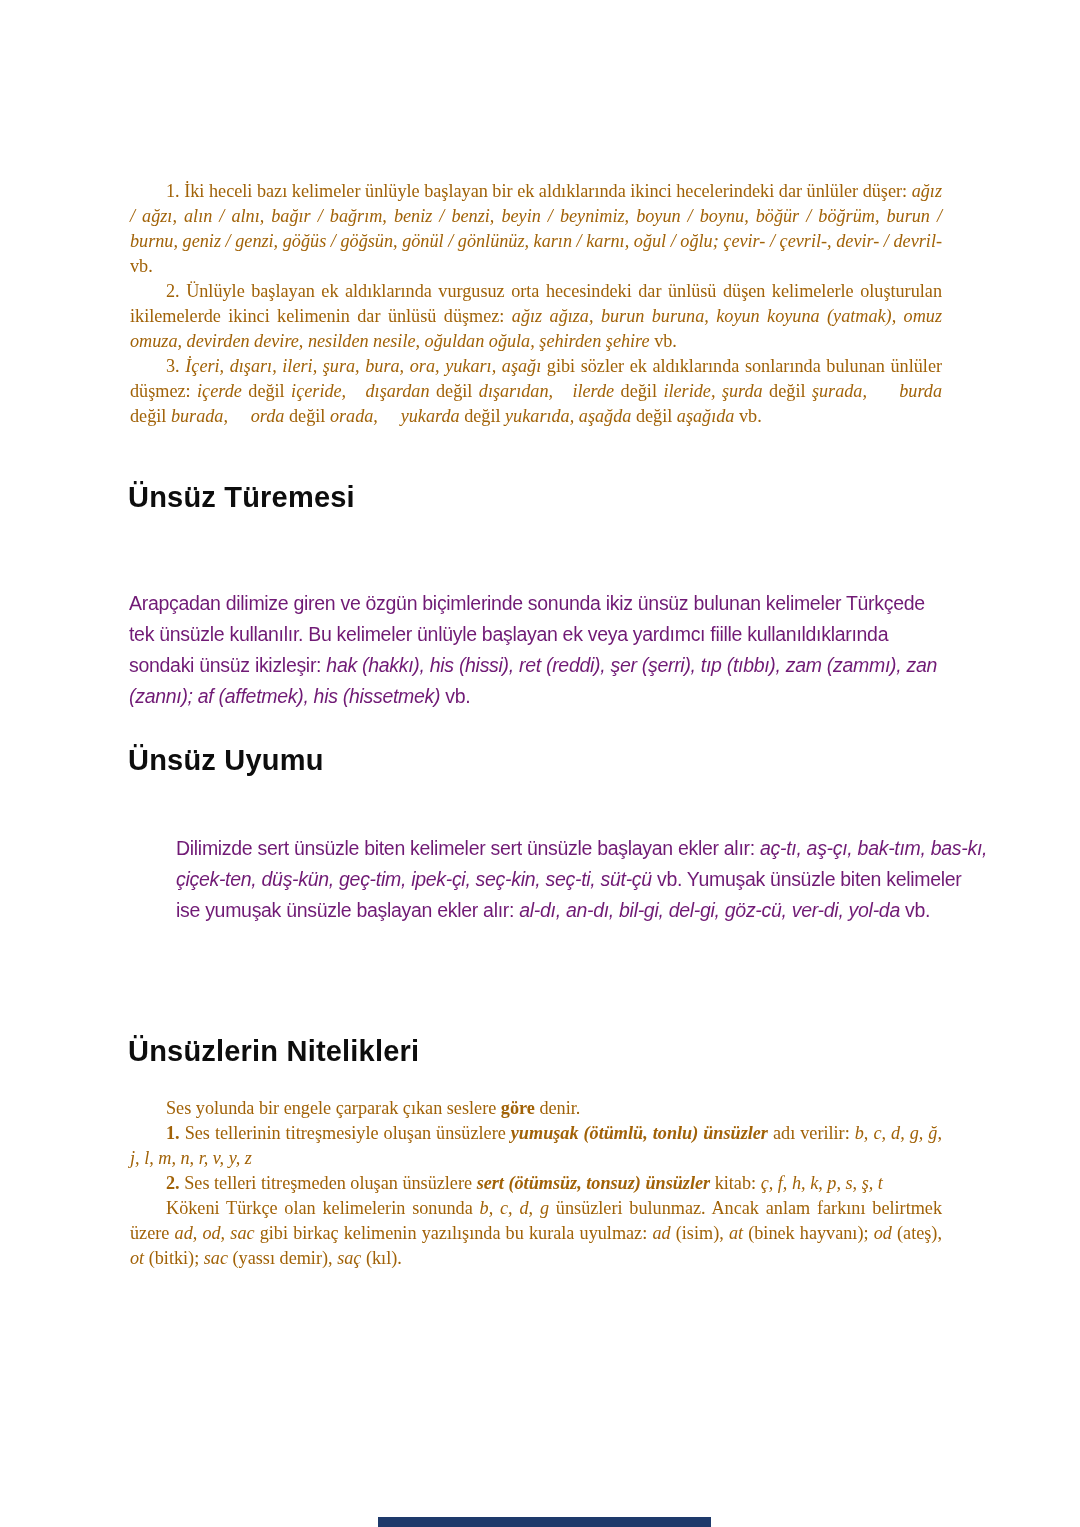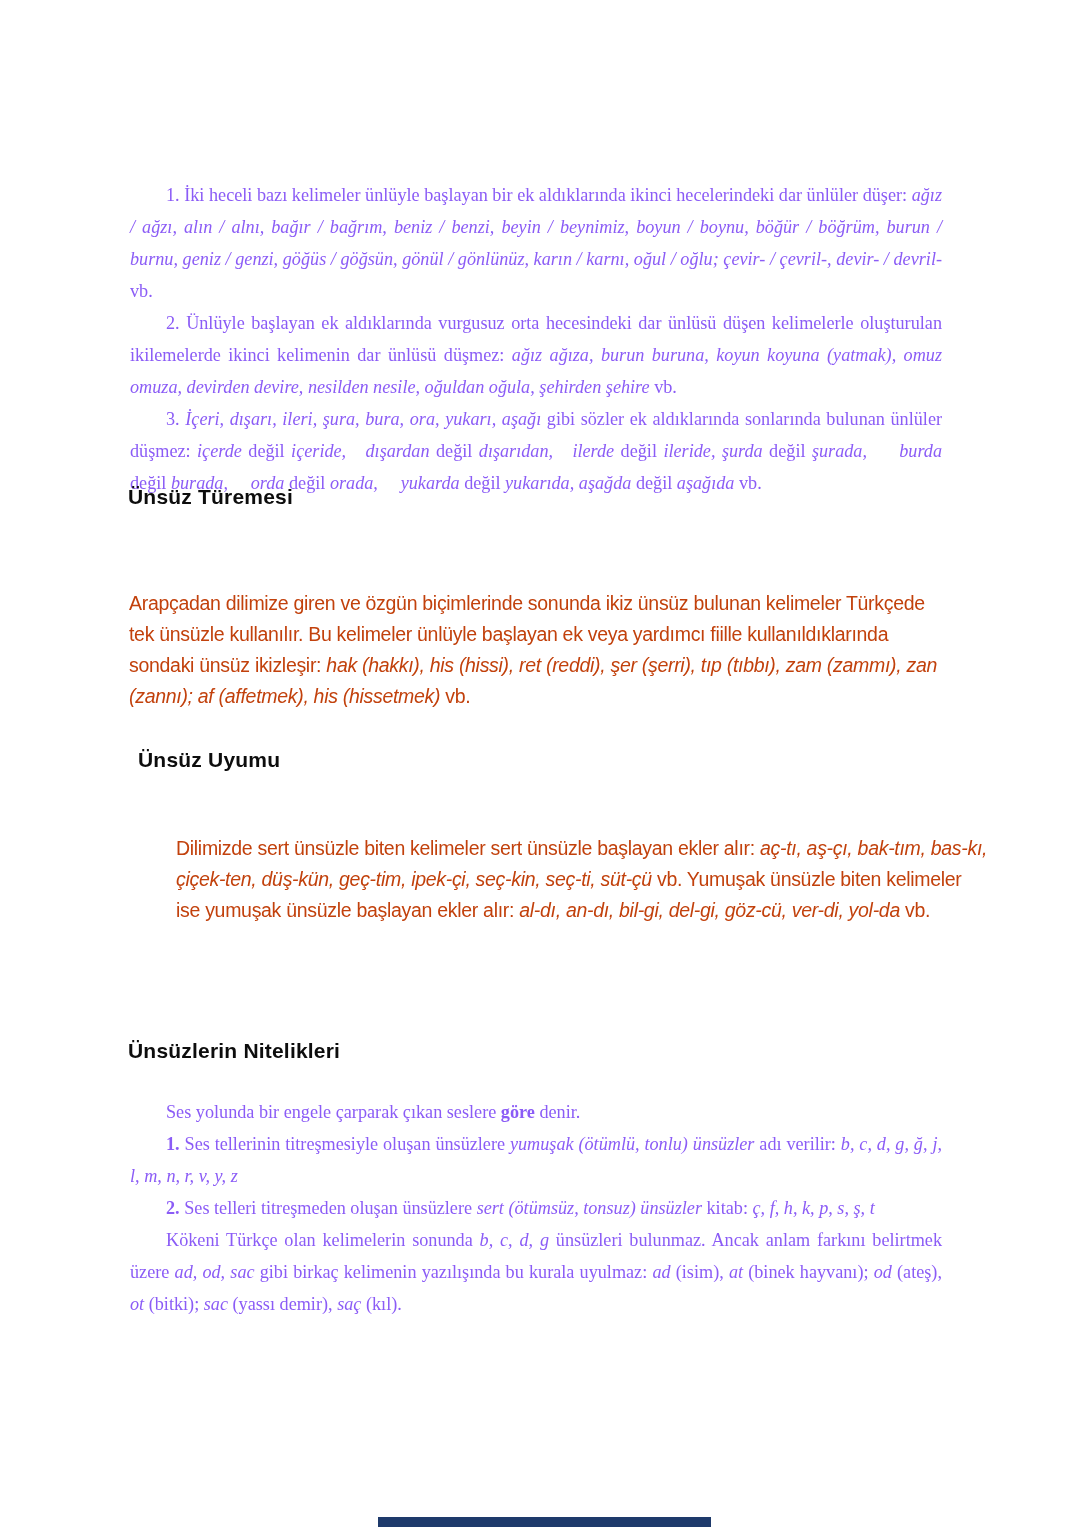--- a/index.html
+++ b/index.html
@@ -7,54 +7,54 @@
     width: 1080px;
     height: 1527px;
     background: #ffffff;
     position: relative;
     overflow: hidden;
   }
   .serif-block {
     position: absolute;
     font-family: "Liberation Serif", "DejaVu Serif", serif;
     font-size: 18.2px;
-    line-height: 32px;
-    color: #8b5cf6;
+    line-height: 25px;
+    color: #a16207;
     text-align: justify;
     width: 812px;
   }
   .serif-block p {
     margin: 0;
     text-indent: 36px;
   }
   .section-heading {
     position: absolute;
     margin: 0;
     font-family: "Liberation Sans", "DejaVu Sans", sans-serif;
     font-weight: 700;
-    font-size: 21px;
+    font-size: 29px;
     line-height: 32px;
     color: #0d0d0d;
     letter-spacing: 0.2px;
     white-space: nowrap;
   }
   .sans-block {
     position: absolute;
     font-family: "Liberation Sans", "DejaVu Sans", sans-serif;
     font-size: 19.5px;
     line-height: 31px;
-    color: #c2410c;
+    color: #701a75;
     letter-spacing: -0.3px;
     width: 812px;
     text-align: left;
   }
   .sans-block p { margin: 0; }
   .i  { font-style: italic; }
   .b  { font-weight: 700; }
-  .bi { font-weight: 400; font-style: italic; }
+  .bi { font-weight: 700; font-style: italic; }
   #bottom-bar {
     position: absolute;
     left: 378px;
     top: 1517px;
     width: 333px;
     height: 10px;
   }
 </style>
 </head>
 <body style="background: rgb(255, 255, 255);">
@@ -64,21 +64,21 @@
   <p><span>2. Ünlüyle başlayan ek aldıklarında vurgusuz orta hecesindeki dar ünlüsü düşen kelimelerle oluşturulan ikilemelerde ikinci kelimenin dar ünlüsü düşmez: </span><span class="i">ağız ağıza, burun buruna, koyun koyuna (yatmak), omuz omuza, devirden devire, nesilden nesile, oğuldan oğula, şehirden şehire</span><span> vb.</span></p>
   <p><span>3. </span><span class="i">İçeri, dışarı, ileri, şura, bura, ora, yukarı, aşağı</span><span> gibi sözler ek aldıklarında sonlarında bulunan ünlüler düşmez: </span><span class="i">içerde</span><span> değil </span><span class="i">içeride,</span><span>&nbsp;&nbsp; </span><span class="i">dışardan</span><span> değil </span><span class="i">dışarıdan,</span><span>&nbsp;&nbsp; </span><span class="i">ilerde</span><span> değil </span><span class="i">ileride,</span><span> </span><span class="i">şurda</span><span> değil </span><span class="i">şurada,</span><span>&nbsp;&nbsp;&nbsp;&nbsp; </span><span class="i">burda</span><span> değil </span><span class="i">burada,</span><span>&nbsp;&nbsp;&nbsp;&nbsp; </span><span class="i">orda</span><span> değil </span><span class="i">orada,</span><span>&nbsp;&nbsp;&nbsp;&nbsp; </span><span class="i">yukarda</span><span> değil </span><span class="i">yukarıda,</span><span> </span><span class="i">aşağda</span><span> değil </span><span class="i">aşağıda</span><span> vb.</span></p>
 </div>
 
 <h2 class="section-heading" style="left:128px; top:481px;">Ünsüz Türemesi</h2>
 
 <div class="sans-block" style="left:129px; top:588px;">
   <p><span>Arapçadan dilimize giren ve özgün biçimlerinde sonunda ikiz ünsüz bulunan kelimeler Türkçede tek ünsüzle kullanılır. Bu kelimeler ünlüyle başlayan ek veya yardımcı fiille kullanıldıklarında sondaki ünsüz ikizleşir: </span><span class="i">hak (hakkı), his (hissi), ret (reddi), şer (şerri), tıp (tıbbı), zam (zammı), zan (zannı); af (affetmek), his (hissetmek)</span><span> vb.</span></p>
 </div>
 
-<h2 class="section-heading" style="left:138px; top:744px;text-align:center;">Ünsüz Uyumu</h2>
+<h2 class="section-heading" style="left:128px; top:744px;text-align:center;">Ünsüz Uyumu</h2>
 
 <div class="sans-block" style="left:129px; top:833px;margin-left:47px;">
   <p><span>Dilimizde sert ünsüzle biten kelimeler sert ünsüzle başlayan ekler alır: </span><span class="i">aç-tı, aş-çı, bak-tım, bas-kı, çiçek-ten, düş-kün, geç-tim, ipek-çi, seç-kin, seç-ti, süt-çü</span><span> vb. Yumuşak ünsüzle biten kelimeler ise yumuşak ünsüzle başlayan ekler alır: </span><span class="i">al-dı, an-dı, bil-gi, del-gi, göz-cü, ver-di, yol-da</span><span> vb.</span></p>
 </div>
 
 <h2 class="section-heading" style="left:128px; top:987px;margin-top:48px;">Ünsüzlerin Nitelikleri</h2>
 
 <div class="serif-block" style="left:130px; top:1096px;">
   <p><span>Ses yolunda bir engele çarparak çıkan seslere </span><span class="b">göre</span><span> denir.</span></p>
   <p><span class="b">1.</span><span> Ses tellerinin titreşmesiyle oluşan ünsüzlere </span><span class="bi">yumuşak (ötümlü, tonlu) ünsüzler</span><span> adı verilir: </span><span class="i">b, c, d, g, ğ, j, l, m, n, r, v, y, z</span></p>

